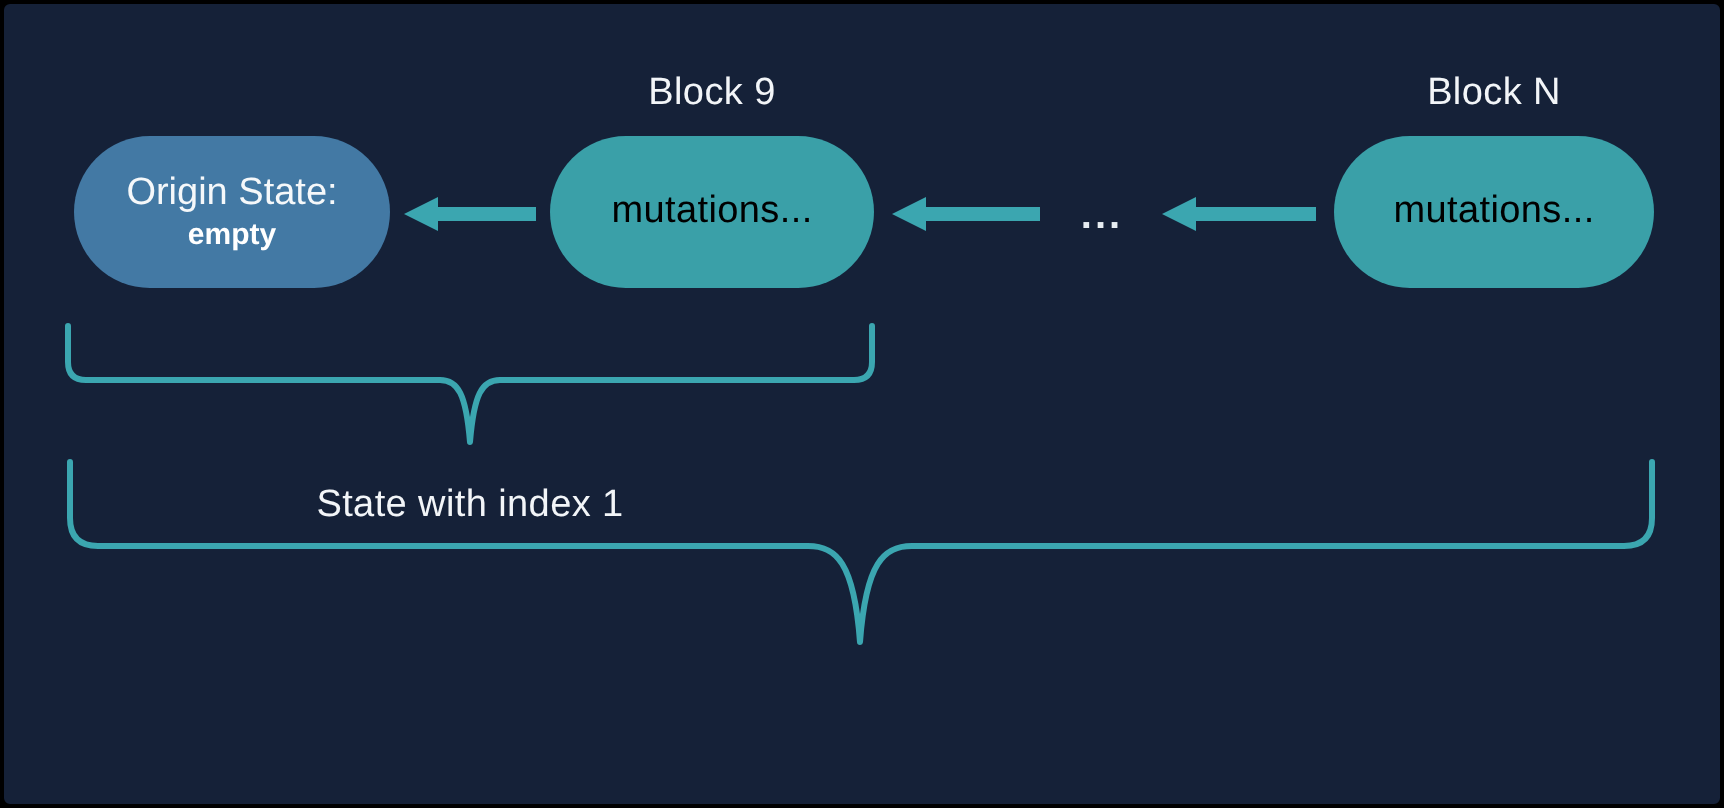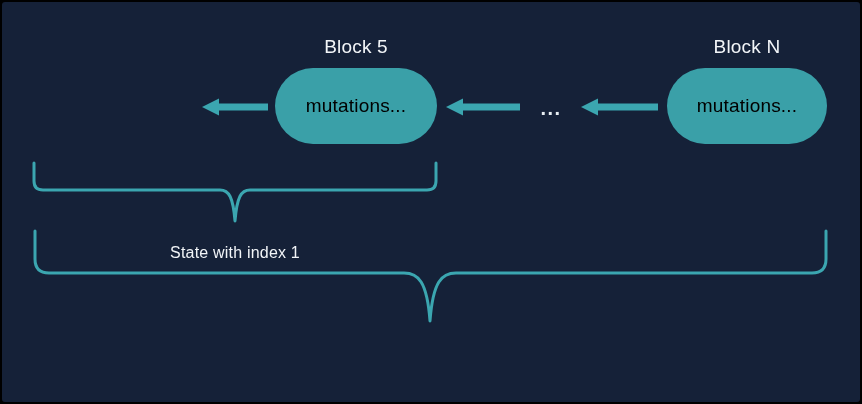--- a/index.html
+++ b/index.html
@@ -54,21 +54,21 @@
     letter-spacing: 0.2px;
   }
   .ellipsis {
     font-size: 20px;
     font-weight: 700;
     letter-spacing: 1.5px;
     color: #E7EDF2;
     text-align: center;
   }
   .caption {
-    font-size: 16px;
+    font-size: 19px;
     line-height: 23px;
     text-align: center;
     color: var(--text, #F2F5F8);
     letter-spacing: 0.2px;
   }
   svg.overlay {
     position: absolute;
     left: 0; top: 0;
     width: 858px; height: 400px;
     pointer-events: none;
@@ -80,23 +80,27 @@
     stroke-linecap: round;
     stroke-linejoin: round;
   }
   .arrow-part { fill: var(--line, #3AA0A8); }
 </style>
 </head>
 <body>
 
 <div class="canvas">
 
-  <div class="abs block-label" style="left:273px; top:34px; width:162px;">Block 5</div>
+  <div class="abs block-label" style="left:273px; top:34px; width:162px;">Block 9</div>
   <div class="abs block-label" style="left:665px; top:34px; width:160px;">Block N</div>
 
+  <div class="pill blue" style="left:35px; top:66px; width:158px;">
+    <div class="pill-title">Origin State:</div>
+    <div class="pill-sub">empty</div>
+  </div>
 
   <div class="pill teal" style="left:273px; top:66px; width:162px;">
     <div class="pill-text">mutations...</div>
   </div>
 
   <div class="pill teal" style="left:665px; top:66px; width:160px;">
     <div class="pill-text">mutations...</div>
   </div>
 
   <div class="abs ellipsis" style="left:529px; top:95px; width:40px;">...</div>

